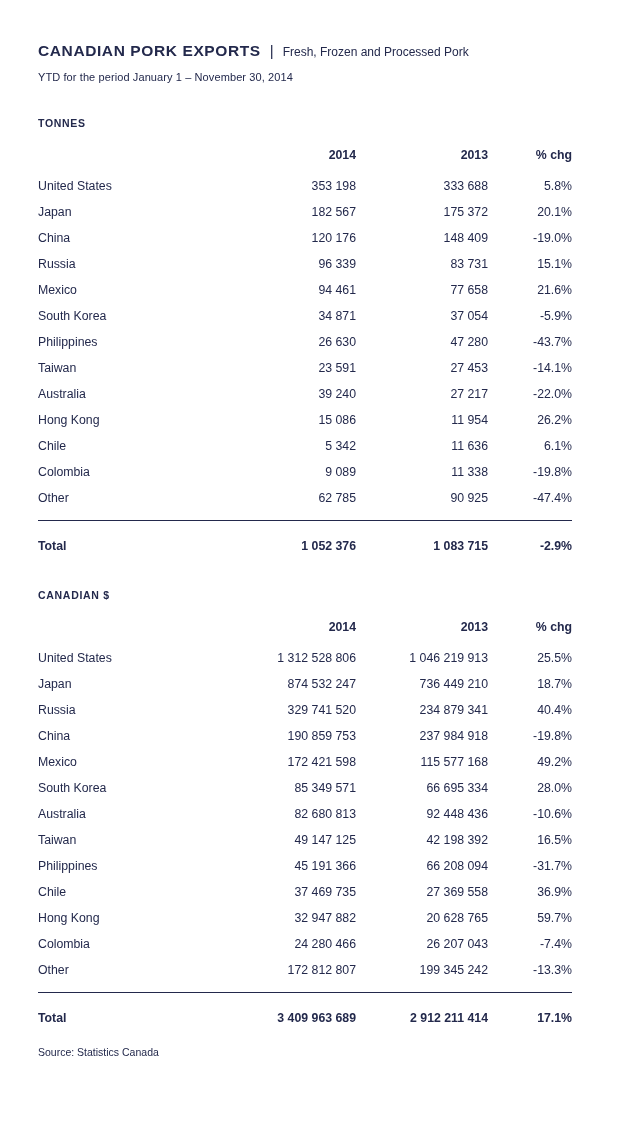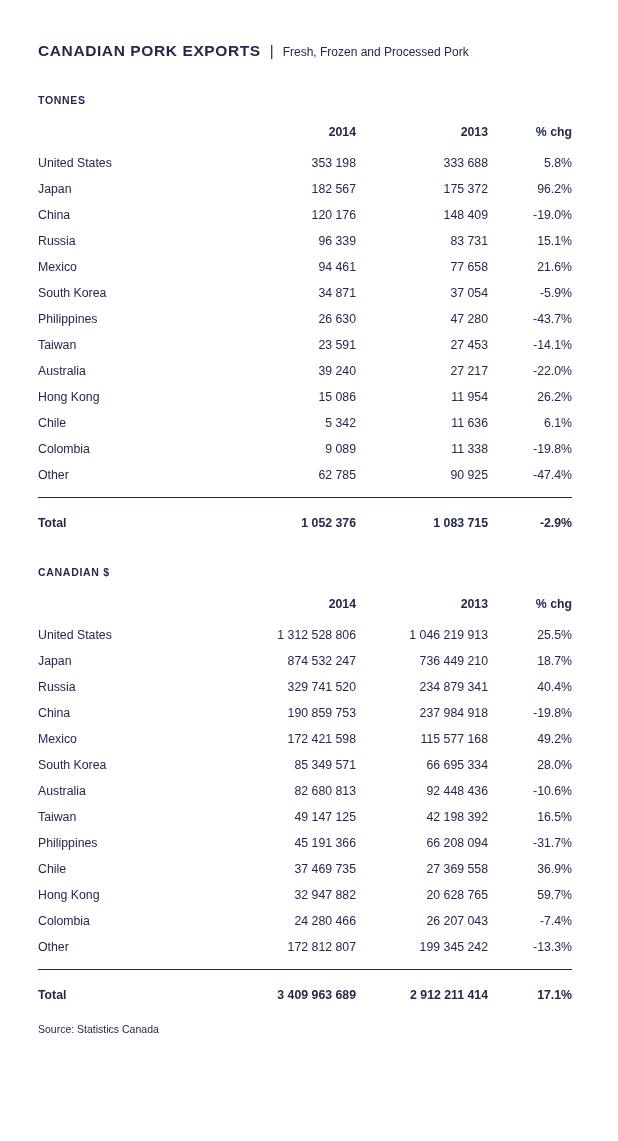--- a/index.html
+++ b/index.html
@@ -119,20 +119,21 @@
 </head>
 <body>
 
 <div class="page">
 
   <div class="title-row">
     <span class="title-main">CANADIAN PORK EXPORTS</span>
     <span class="title-sep">|</span>
     <span class="title-sub">Fresh, Frozen and Processed Pork</span>
   </div>
+  <div class="subtitle">YTD for the period January 1 – November 30, 2014</div>
 
   <div class="section">
     <div class="unit-label">TONNES</div>
     <table class="data">
       <colgroup>
         <col class="c-country">
           <col class="c-y1">
           <col class="c-y2">
           <col class="c-chg">
       </colgroup>
@@ -148,21 +149,21 @@
         <tr>
           <td class="ta-l">United States</td>
           <td class="ta-r">353 198</td>
           <td class="ta-r">333 688</td>
           <td class="ta-r">5.8%</td>
         </tr>
         <tr>
           <td class="ta-l">Japan</td>
           <td class="ta-r">182 567</td>
           <td class="ta-r">175 372</td>
-          <td class="ta-r">96.2%</td>
+          <td class="ta-r">20.1%</td>
         </tr>
         <tr>
           <td class="ta-l">China</td>
           <td class="ta-r">120 176</td>
           <td class="ta-r">148 409</td>
           <td class="ta-r">-19.0%</td>
         </tr>
         <tr>
           <td class="ta-l">Russia</td>
           <td class="ta-r">96 339</td>

